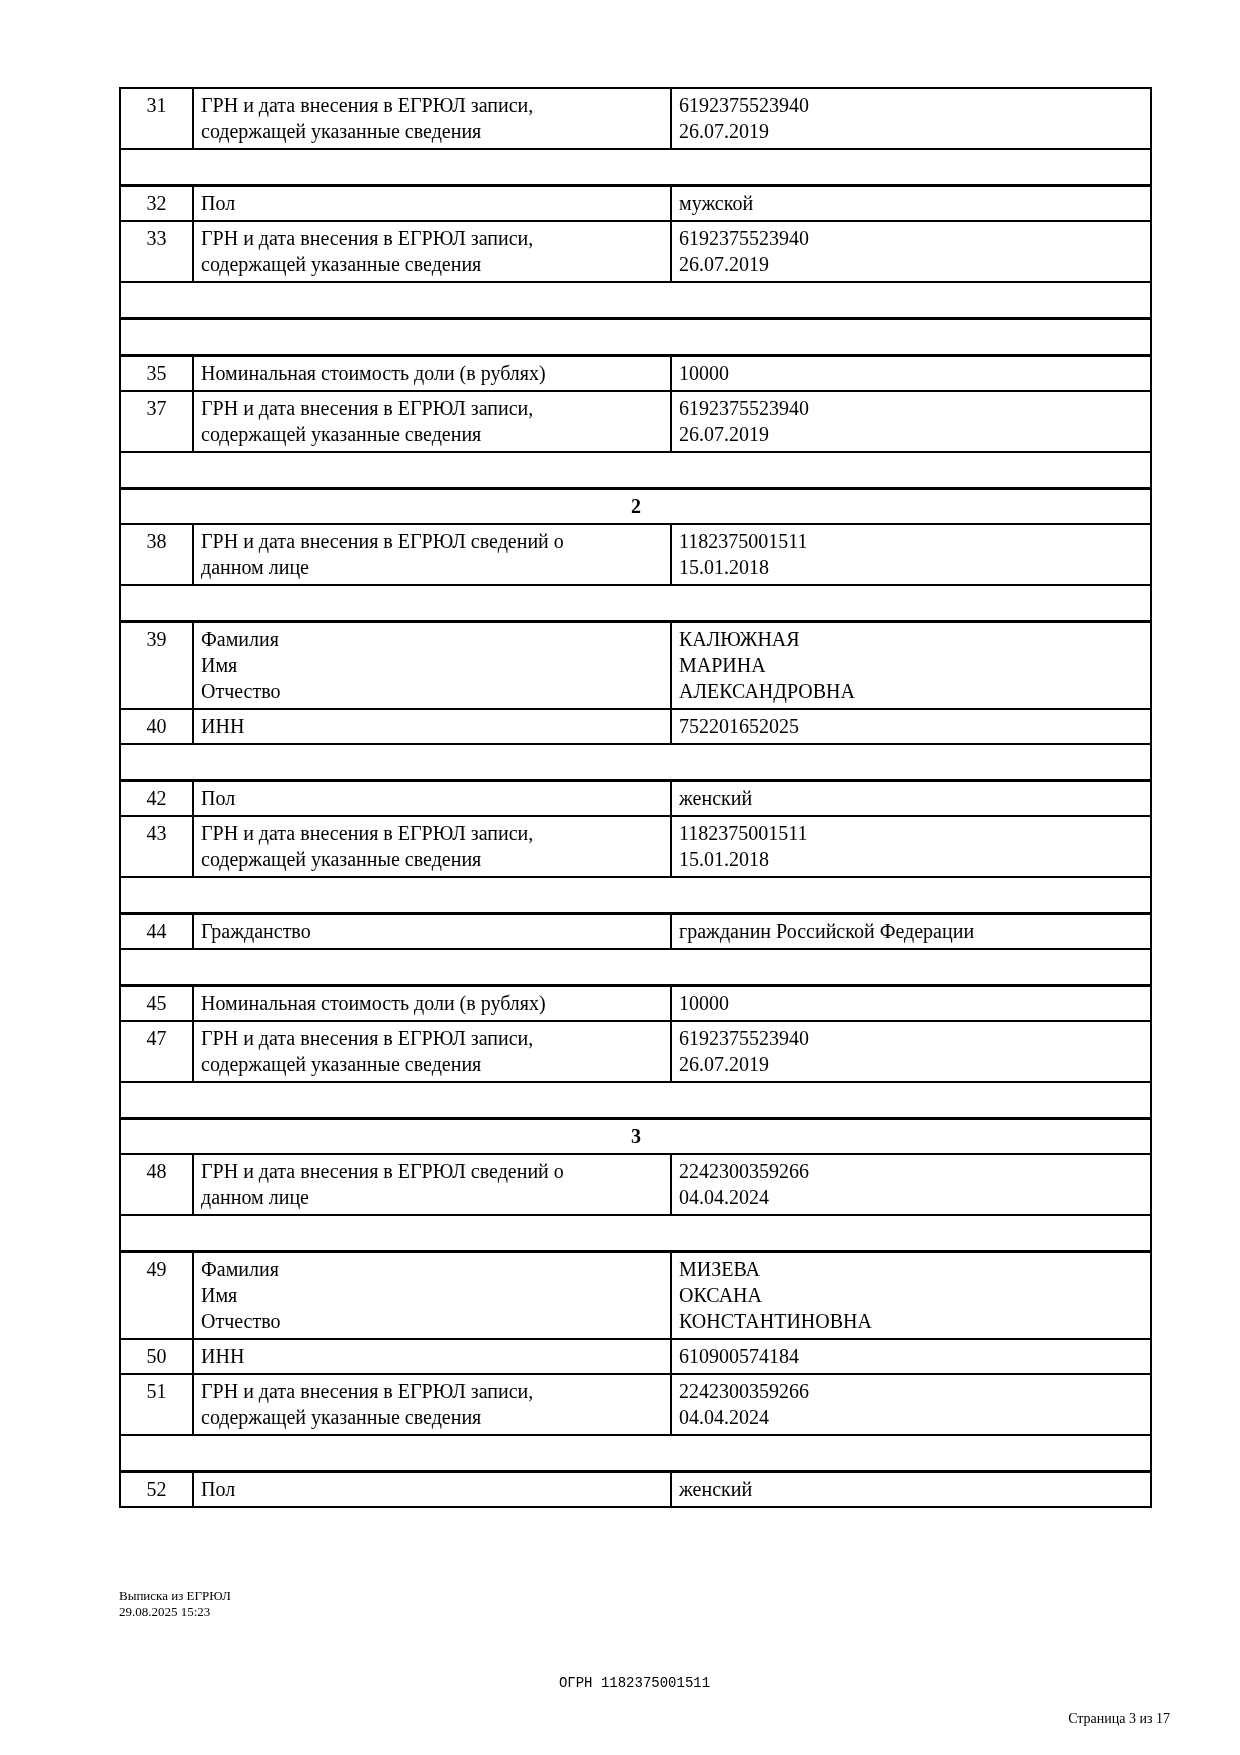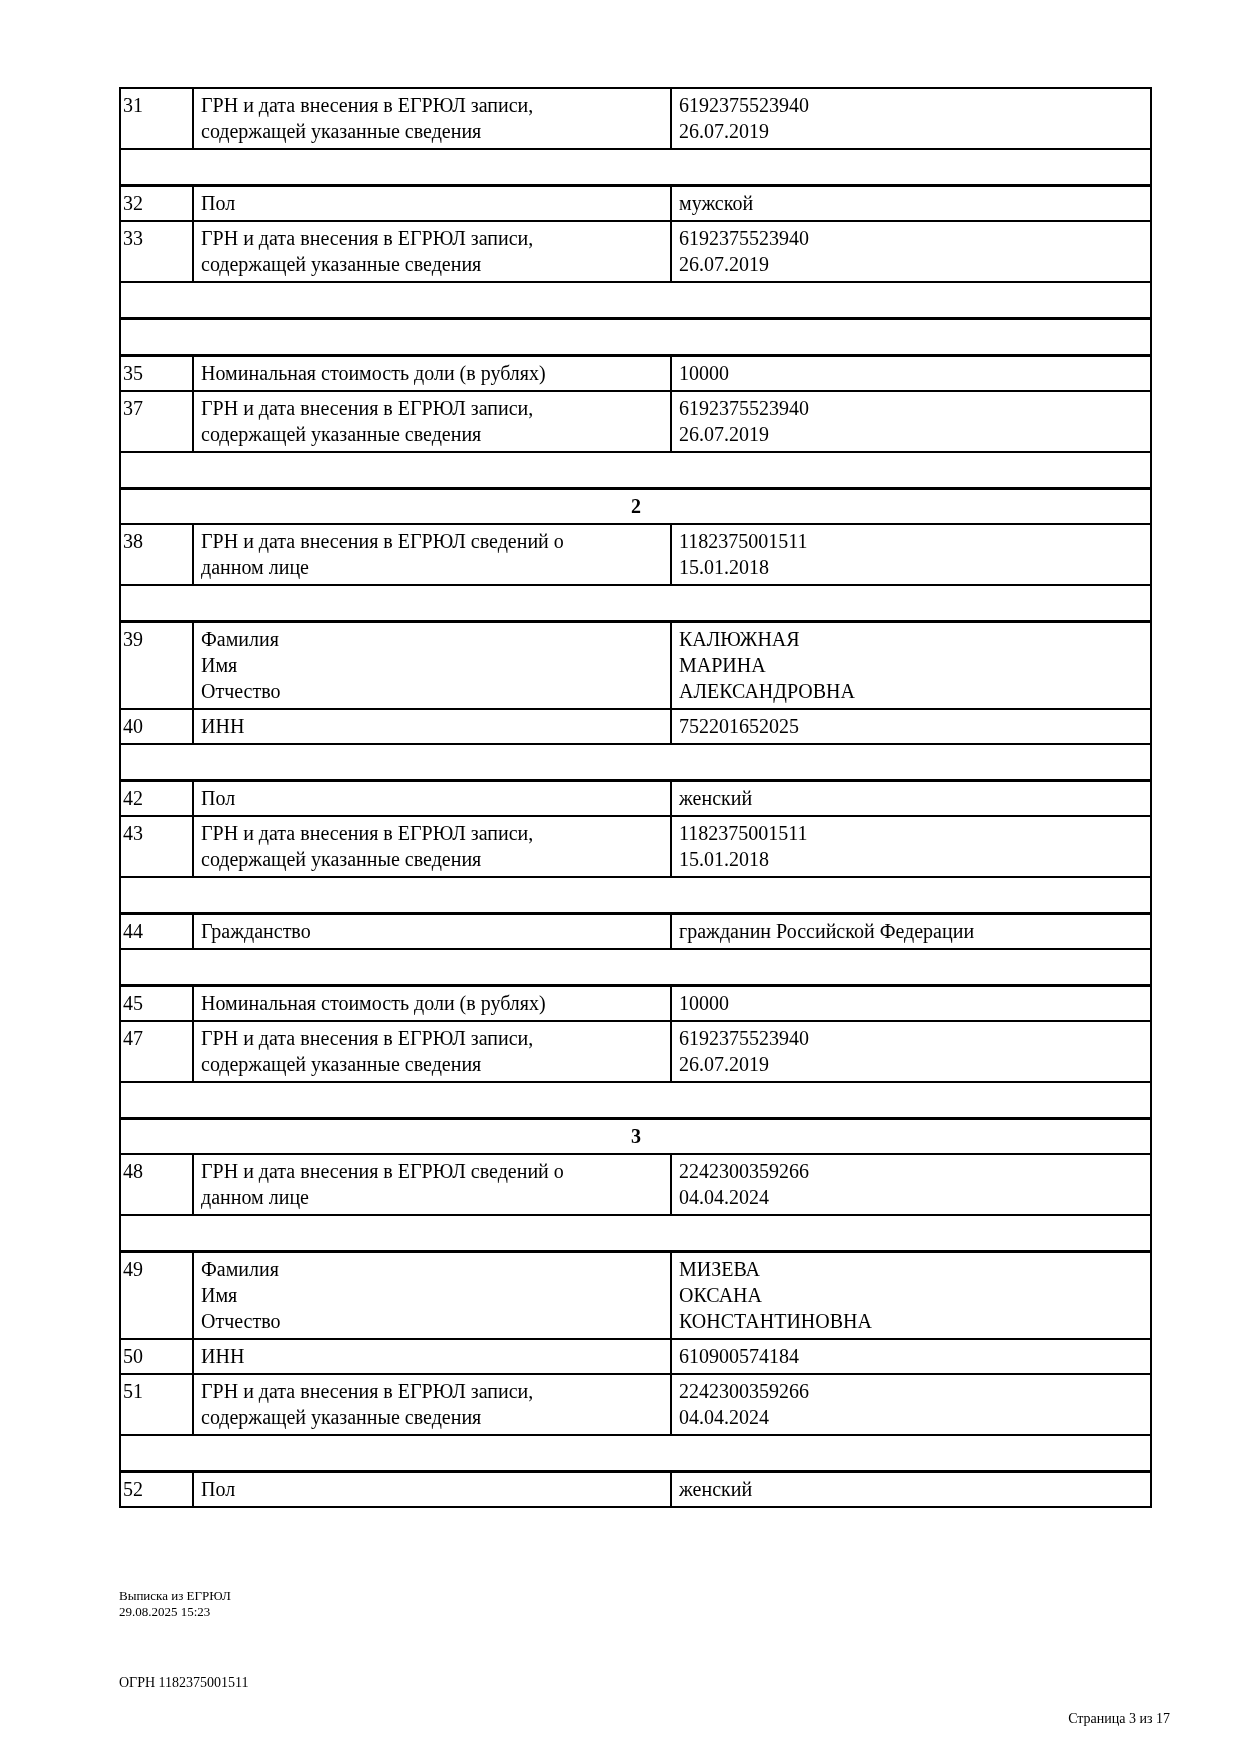--- a/index.html
+++ b/index.html
@@ -22,21 +22,21 @@
     font-size: 20px;
     line-height: 26px;
   }
   .doc-table td {
     border: 2px solid #000000;
     vertical-align: top;
     padding: 3px 6px 4px 7px;
     overflow: hidden;
   }
   .doc-table td.num {
-    text-align: left;
+    text-align: center;
     padding-left: 2px;
     padding-right: 2px;
   }
   .doc-table tr.spacer-row td {
     height: 34px;
     padding: 0;
     border-bottom-width: 3px;
   }
   .doc-table tr.section-row td {
     text-align: center;
@@ -50,22 +50,23 @@
     line-height: 16px;
     white-space: nowrap;
   }
   .page-footer-center {
     position: absolute;
     left: 119px;
     width: 1031px;
     top: 1675px;
     font-size: 14px;
     line-height: 16px;
-    text-align: left;
+    text-align: center;
     white-space: nowrap;
+    font-family: Liberation Mono, monospace;
   }
   .page-footer-right {
     position: absolute;
     right: 70px;
     top: 1675px;
     font-size: 14px;
     line-height: 16px;
     white-space: nowrap;
     margin-top: 36px;
   }

